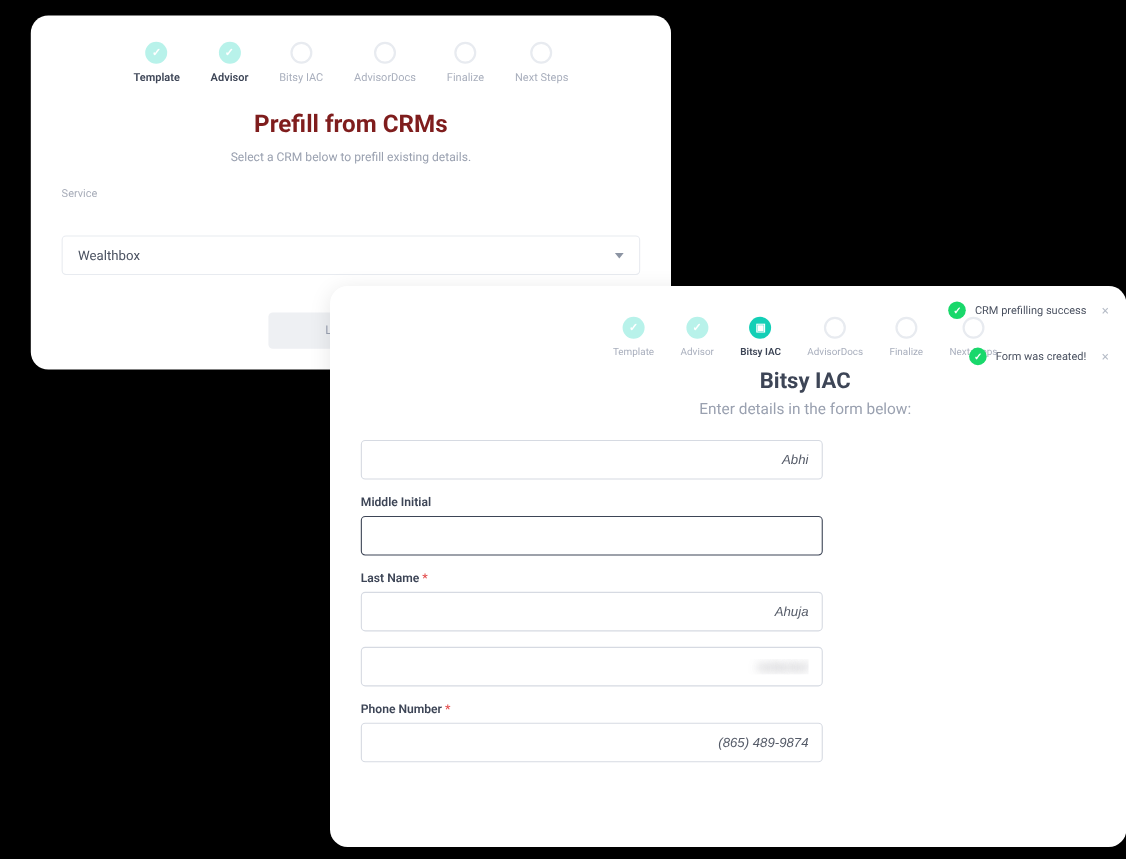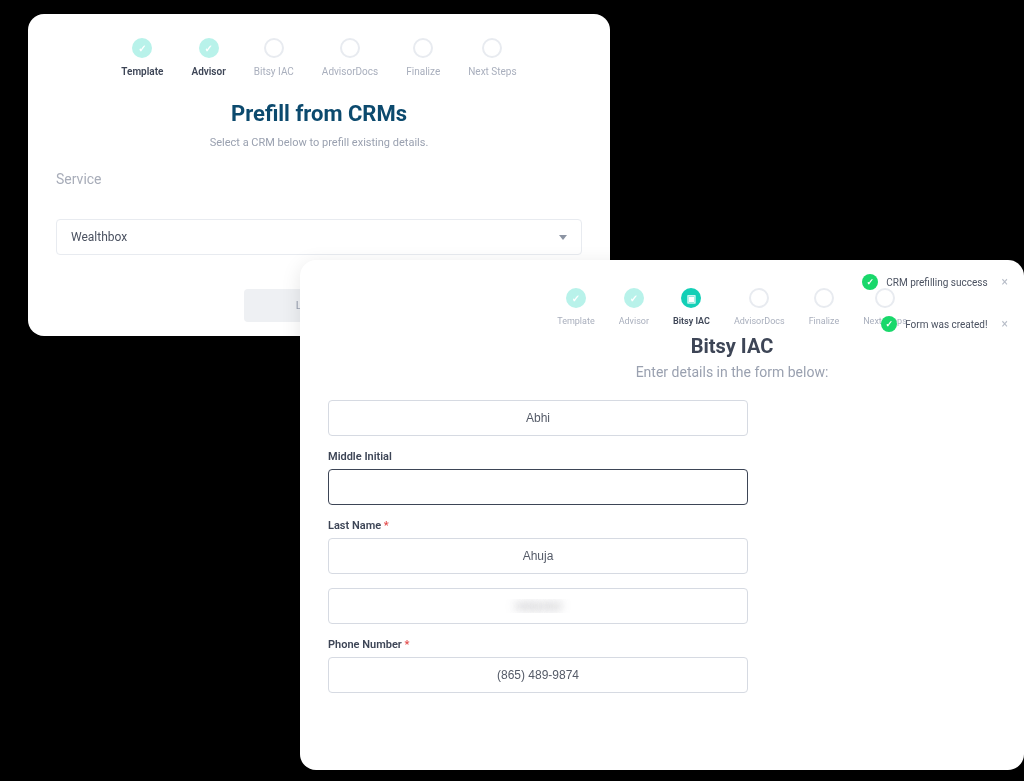--- a/index.html
+++ b/index.html
@@ -58,32 +58,32 @@
     .circle.done { background: #b8f2ea; color:#fff; }
     .circle.empty { border: 2px solid #e8ebf0; }
     .circle.current { background: #13cfb6; color: #fff; }
     .check::before { content: "✓"; font-size: 10px; color:#fff; font-weight:bold; }
     .doc-icon::before { content: "▣"; font-size: 10px; color:#fff; }
     
     .h-title {
       text-align:center;
       font-size: 22px;
       font-weight: 700;
-      color: #0c4a6e;
+      color: #7f1d1d;
       margin-top: 18px;
       margin-bottom: 10px;
     }
     .subtitle {
       text-align:center;
       font-size: 11px;
       color: #9aa1b0;
       margin-bottom: 22px;
     }
     .field-label {
-      font-size: 14px;
+      font-size: 10px;
       color: #a8adb9;
       margin-bottom: 20px;
     }
     .select-box {
       border: 1px solid #e8ebf0;
       border-radius: 4px;
       padding: 10px 14px;
       font-size: 12px;
       color: #4b5261;
       display:flex;
@@ -151,21 +151,22 @@
     .fgroup { margin-bottom: 14px; }
     .flabel { font-size: 11px; font-weight:600; color:#3d4556; margin-bottom:6px; display:block; }
     .req { color:#e34b4b; }
     .tinput {
       width:100%;
       border:1px solid #d6dae2;
       border-radius:4px;
       padding: 10px 12px;
       font-size: 12px;
       color:#555b68;
-      text-align:center;
+      text-align:right;
+      font-style:italic;
     }
     .tinput.focus { border:1.5px solid #3d4556; }
     .tinput.blurred { color: transparent; text-shadow: 0 0 8px rgba(100,100,110,0.6); }
     
     .toast {
       position:absolute;
       right: 16px;
       display:flex;
       align-items:center;
       gap: 8px;

